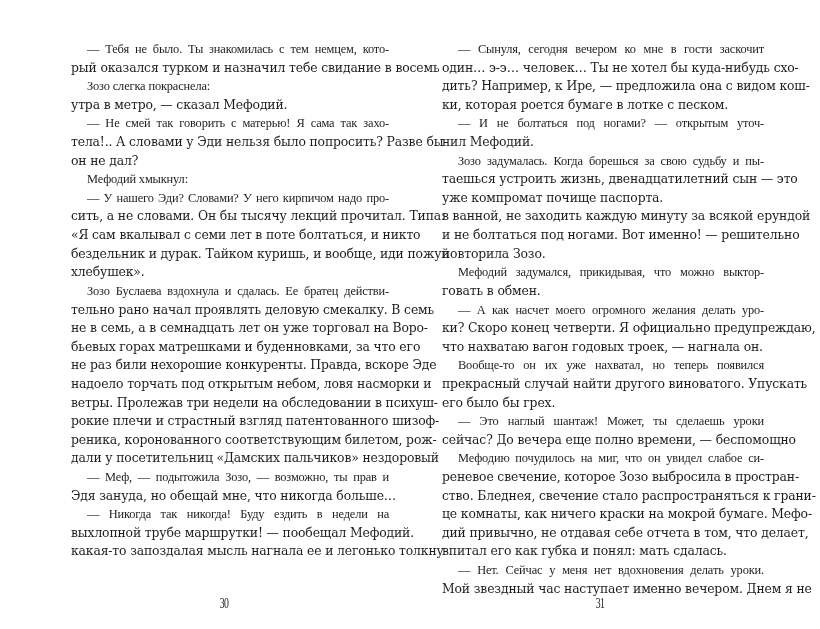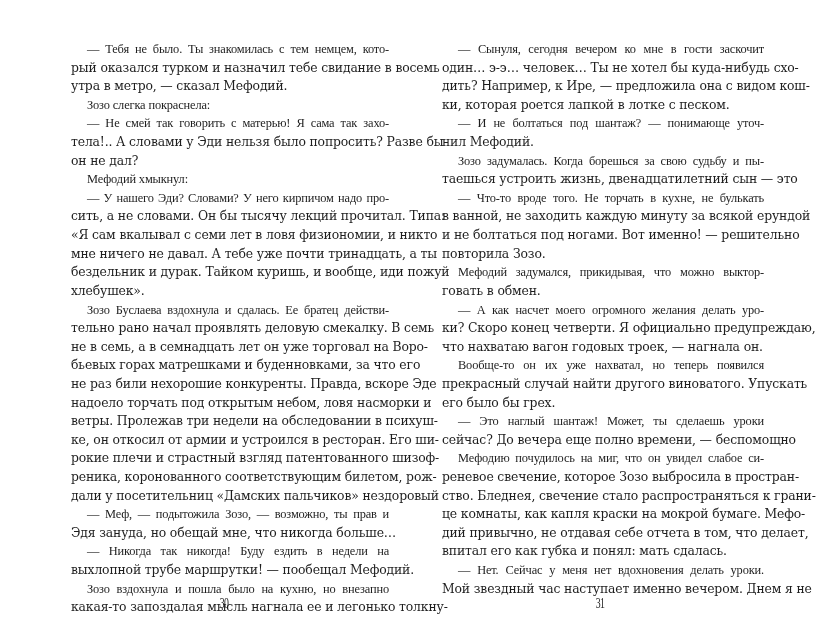--- a/index.html
+++ b/index.html
@@ -22,77 +22,74 @@
   }
   .folio-left { left: 218px; }
   .folio-right { left: 594px; }
 </style>
 </head>
 <body>
 
 <div class="page page-left" id="left-page">
     <div class="line indent">— Тебя не было. Ты знакомилась с тем немцем, кото-</div>
     <div class="line">рый оказался турком и назначил тебе свидание в восемь</div>
+    <div class="line indent last">Зозо слегка покраснела:</div>
     <div class="line last">утра в метро, — сказал Мефодий.</div>
-    <div class="line indent last">Зозо слегка покраснела:</div>
     <div class="line indent">— Не смей так говорить с матерью! Я сама так захо-</div>
     <div class="line">тела!.. А словами у Эди нельзя было попросить? Разве бы</div>
     <div class="line last">он не дал?</div>
     <div class="line indent last">Мефодий хмыкнул:</div>
     <div class="line indent">— У нашего Эди? Словами? У него кирпичом надо про-</div>
     <div class="line">сить, а не словами. Он бы тысячу лекций прочитал. Типа:</div>
-    <div class="line">«Я сам вкалывал с семи лет в ловя физиономии, и никто</div>
-    <div class="line">мне ничего не давал. А тебе уже почти тринадцать, а ты</div>
+    <div class="line">«Я сам вкалывал с семи лет в поте болтаться, и никто</div>
     <div class="line">бездельник и дурак. Тайком куришь, и вообще, иди пожуй</div>
     <div class="line last">хлебушек».</div>
     <div class="line indent">Зозо Буслаева вздохнула и сдалась. Ее братец действи-</div>
     <div class="line">тельно рано начал проявлять деловую смекалку. В семь</div>
     <div class="line">не в семь, а в семнадцать лет он уже торговал на Воро-</div>
     <div class="line">бьевых горах матрешками и буденновками, за что его</div>
     <div class="line">не раз били нехорошие конкуренты. Правда, вскоре Эде</div>
     <div class="line">надоело торчать под открытым небом, ловя насморки и</div>
     <div class="line">ветры. Пролежав три недели на обследовании в психуш-</div>
-    <div class="line">ке, он откосил от армии и устроился в ресторан. Его ши-</div>
     <div class="line">рокие плечи и страстный взгляд патентованного шизоф-</div>
     <div class="line">реника, коронованного соответствующим билетом, рож-</div>
     <div class="line">дали у посетительниц «Дамских пальчиков» нездоровый</div>
     <div class="line indent">— Меф, — подытожила Зозо, — возможно, ты прав и</div>
     <div class="line last">Эдя зануда, но обещай мне, что никогда больше…</div>
     <div class="line indent">— Никогда так никогда! Буду ездить в недели на</div>
     <div class="line last">выхлопной трубе маршрутки! — пообещал Мефодий.</div>
-    <div class="line indent">Зозо вздохнула и пошла было на кухню, но внезапно</div>
     <div class="line">какая-то запоздалая мысль нагнала ее и легонько толкну-</div>
   </div>
 <div class="page page-right" id="right-page">
     <div class="line indent">— Сынуля, сегодня вечером ко мне в гости заскочит</div>
     <div class="line">один… э-э… человек… Ты не хотел бы куда-нибудь схо-</div>
     <div class="line">дить? Например, к Ире, — предложила она с видом кош-</div>
-    <div class="line last">ки, которая роется лапкой в лотке с песком.</div>
-    <div class="line indent">— И не болтаться под шантаж? — понимающе уточ-</div>
+    <div class="line last">ки, которая роется бумаге в лотке с песком.</div>
+    <div class="line indent">— И не болтаться под ногами? — открытым уточ-</div>
     <div class="line last">нил Мефодий.</div>
     <div class="line indent">Зозо задумалась. Когда борешься за свою судьбу и пы-</div>
     <div class="line">таешься устроить жизнь, двенадцатилетний сын — это</div>
-    <div class="line indent">— Что-то вроде того. Не торчать в кухне, не булькать</div>
+    <div class="line last">уже компромат почище паспорта.</div>
     <div class="line">в ванной, не заходить каждую минуту за всякой ерундой</div>
     <div class="line">и не болтаться под ногами. Вот именно! — решительно</div>
     <div class="line last">повторила Зозо.</div>
     <div class="line indent">Мефодий задумался, прикидывая, что можно выктор-</div>
     <div class="line last">говать в обмен.</div>
     <div class="line indent">— А как насчет моего огромного желания делать уро-</div>
     <div class="line">ки? Скоро конец четверти. Я официально предупреждаю,</div>
     <div class="line last">что нахватаю вагон годовых троек, — нагнала он.</div>
     <div class="line indent">Вообще-то он их уже нахватал, но теперь появился</div>
     <div class="line">прекрасный случай найти другого виноватого. Упускать</div>
     <div class="line last">его было бы грех.</div>
     <div class="line indent">— Это наглый шантаж! Может, ты сделаешь уроки</div>
     <div class="line">сейчас? До вечера еще полно времени, — беспомощно</div>
     <div class="line indent">Мефодию почудилось на миг, что он увидел слабое си-</div>
     <div class="line">реневое свечение, которое Зозо выбросила в простран-</div>
     <div class="line">ство. Бледнея, свечение стало распространяться к грани-</div>
-    <div class="line">це комнаты, как капля краски на мокрой бумаге. Мефо-</div>
+    <div class="line">це комнаты, как ничего краски на мокрой бумаге. Мефо-</div>
     <div class="line">дий привычно, не отдавая себе отчета в том, что делает,</div>
     <div class="line last">впитал его как губка и понял: мать сдалась.</div>
     <div class="line indent">— Нет. Сейчас у меня нет вдохновения делать уроки.</div>
     <div class="line">Мой звездный час наступает именно вечером. Днем я не</div>
   </div>
 
 <div class="folio folio-left">30</div>
 <div class="folio folio-right">31</div>
 
 </body></html>

